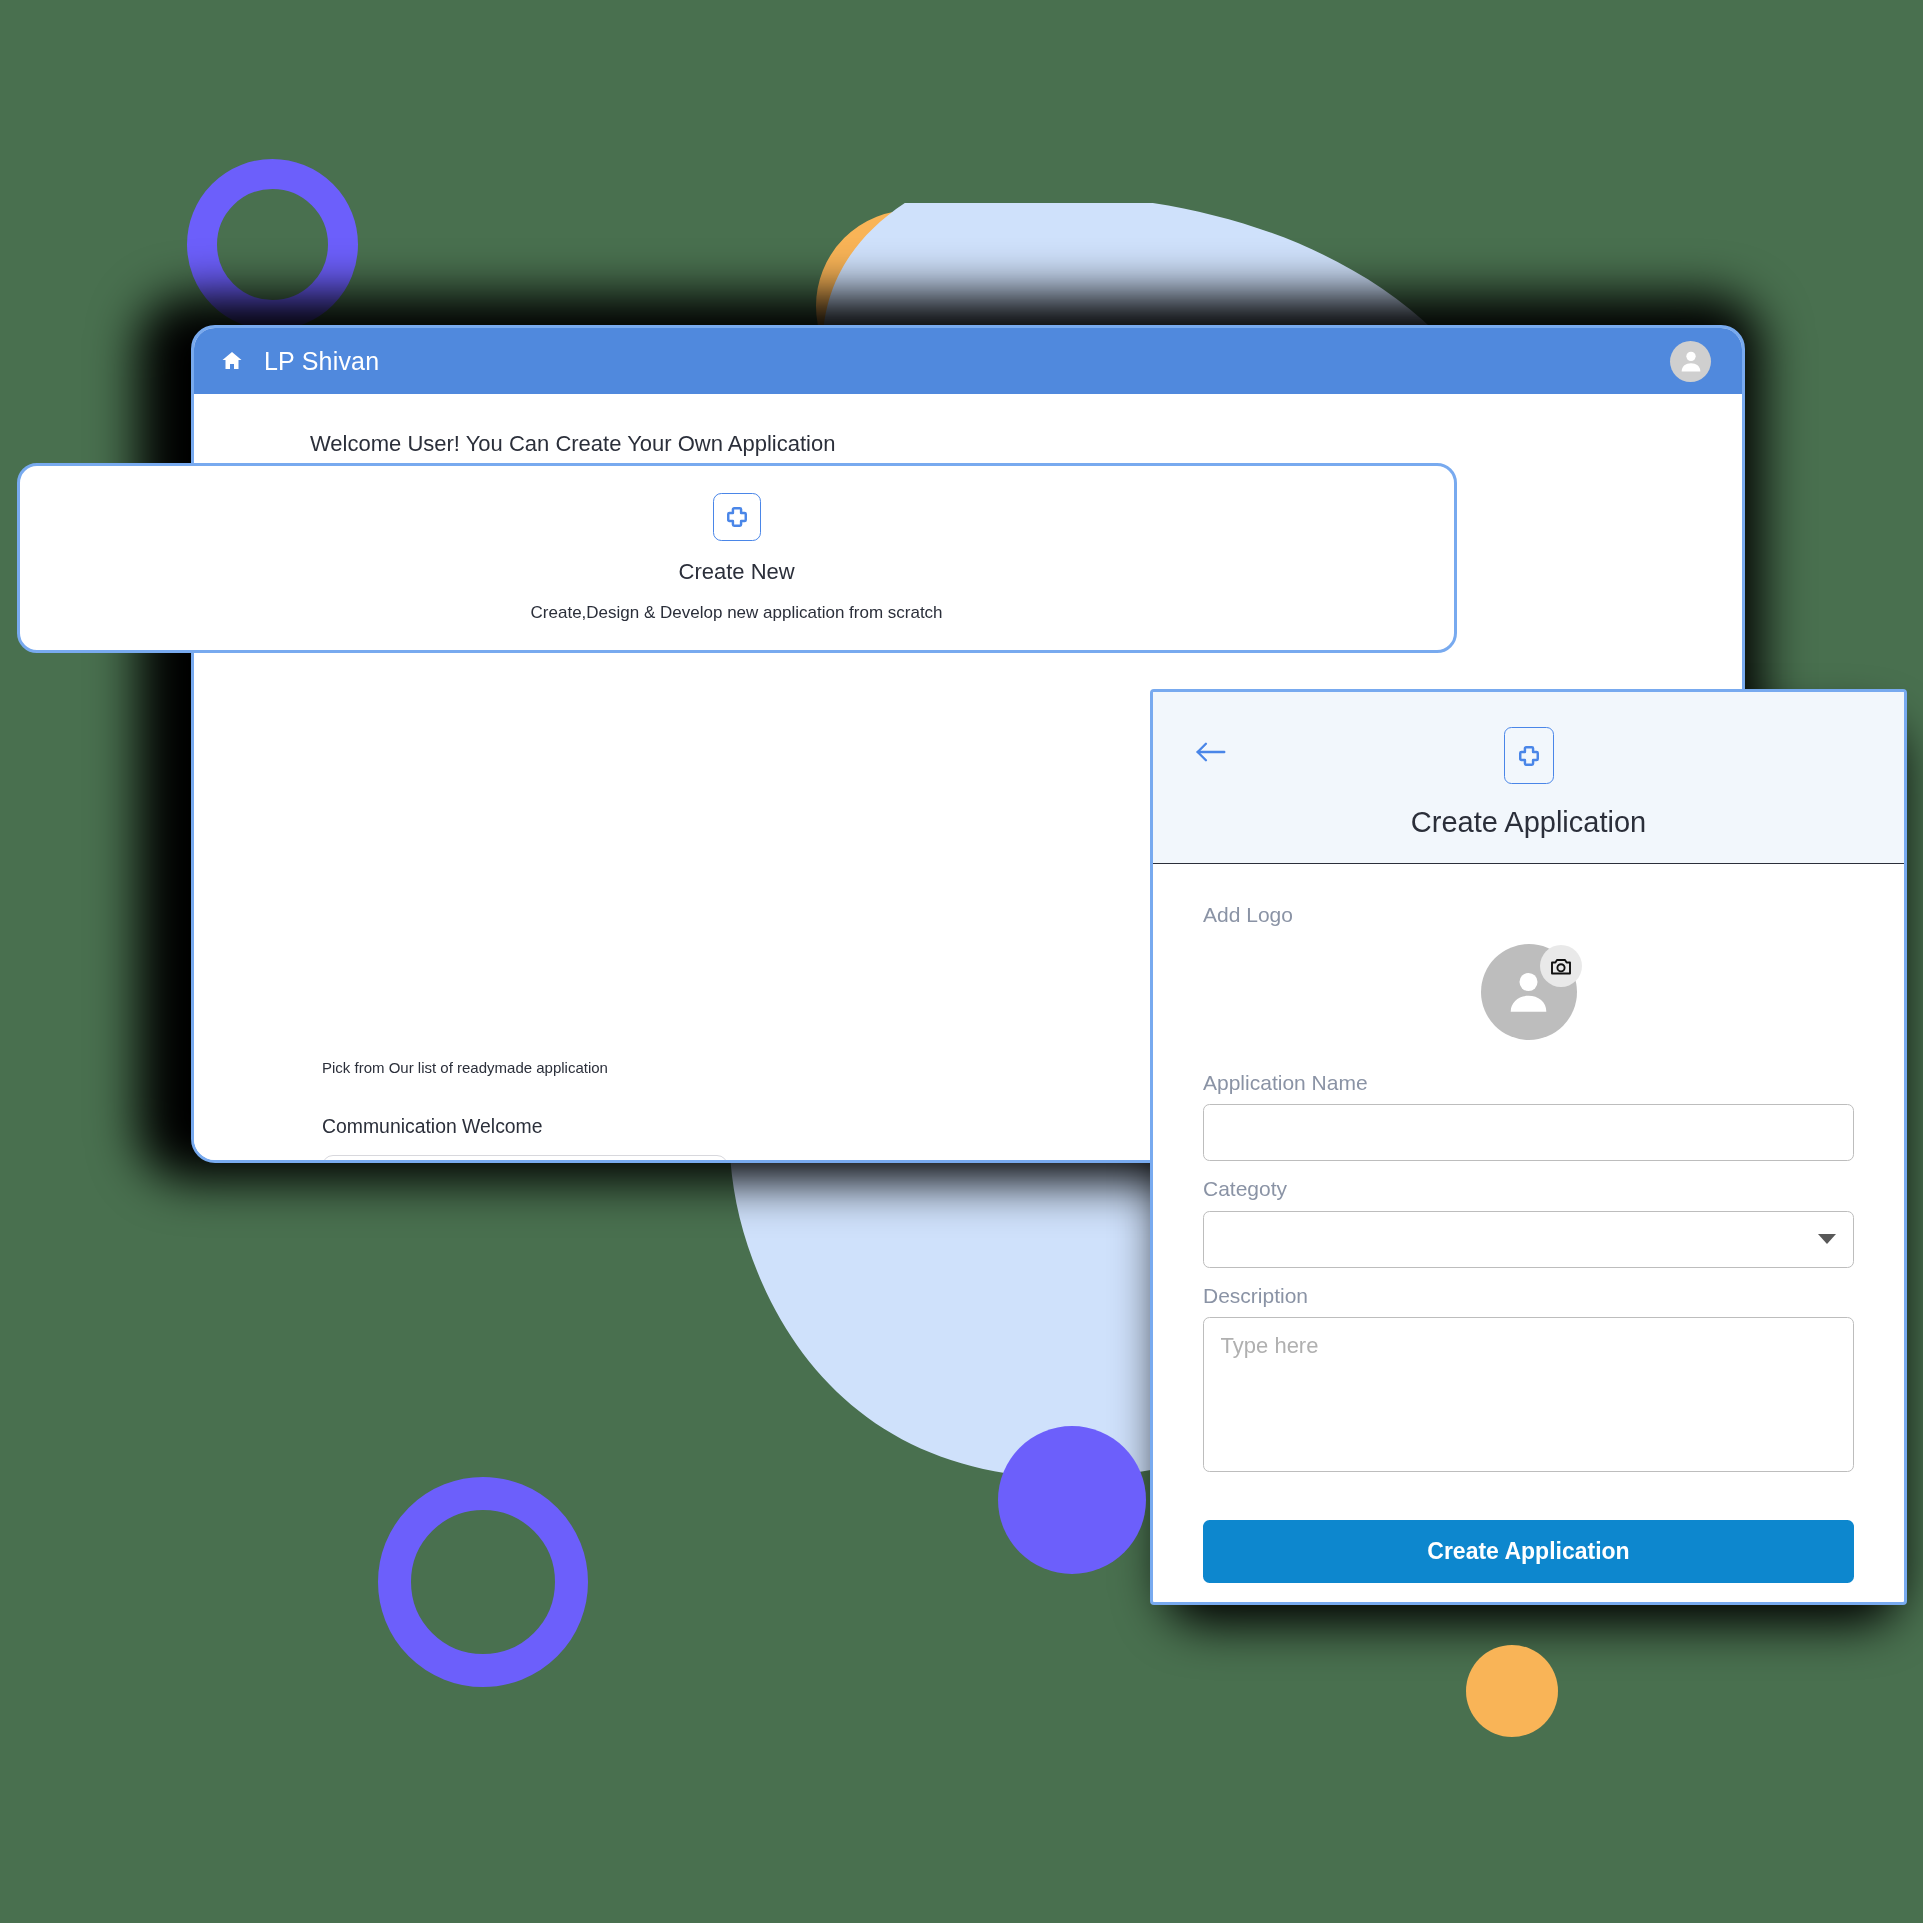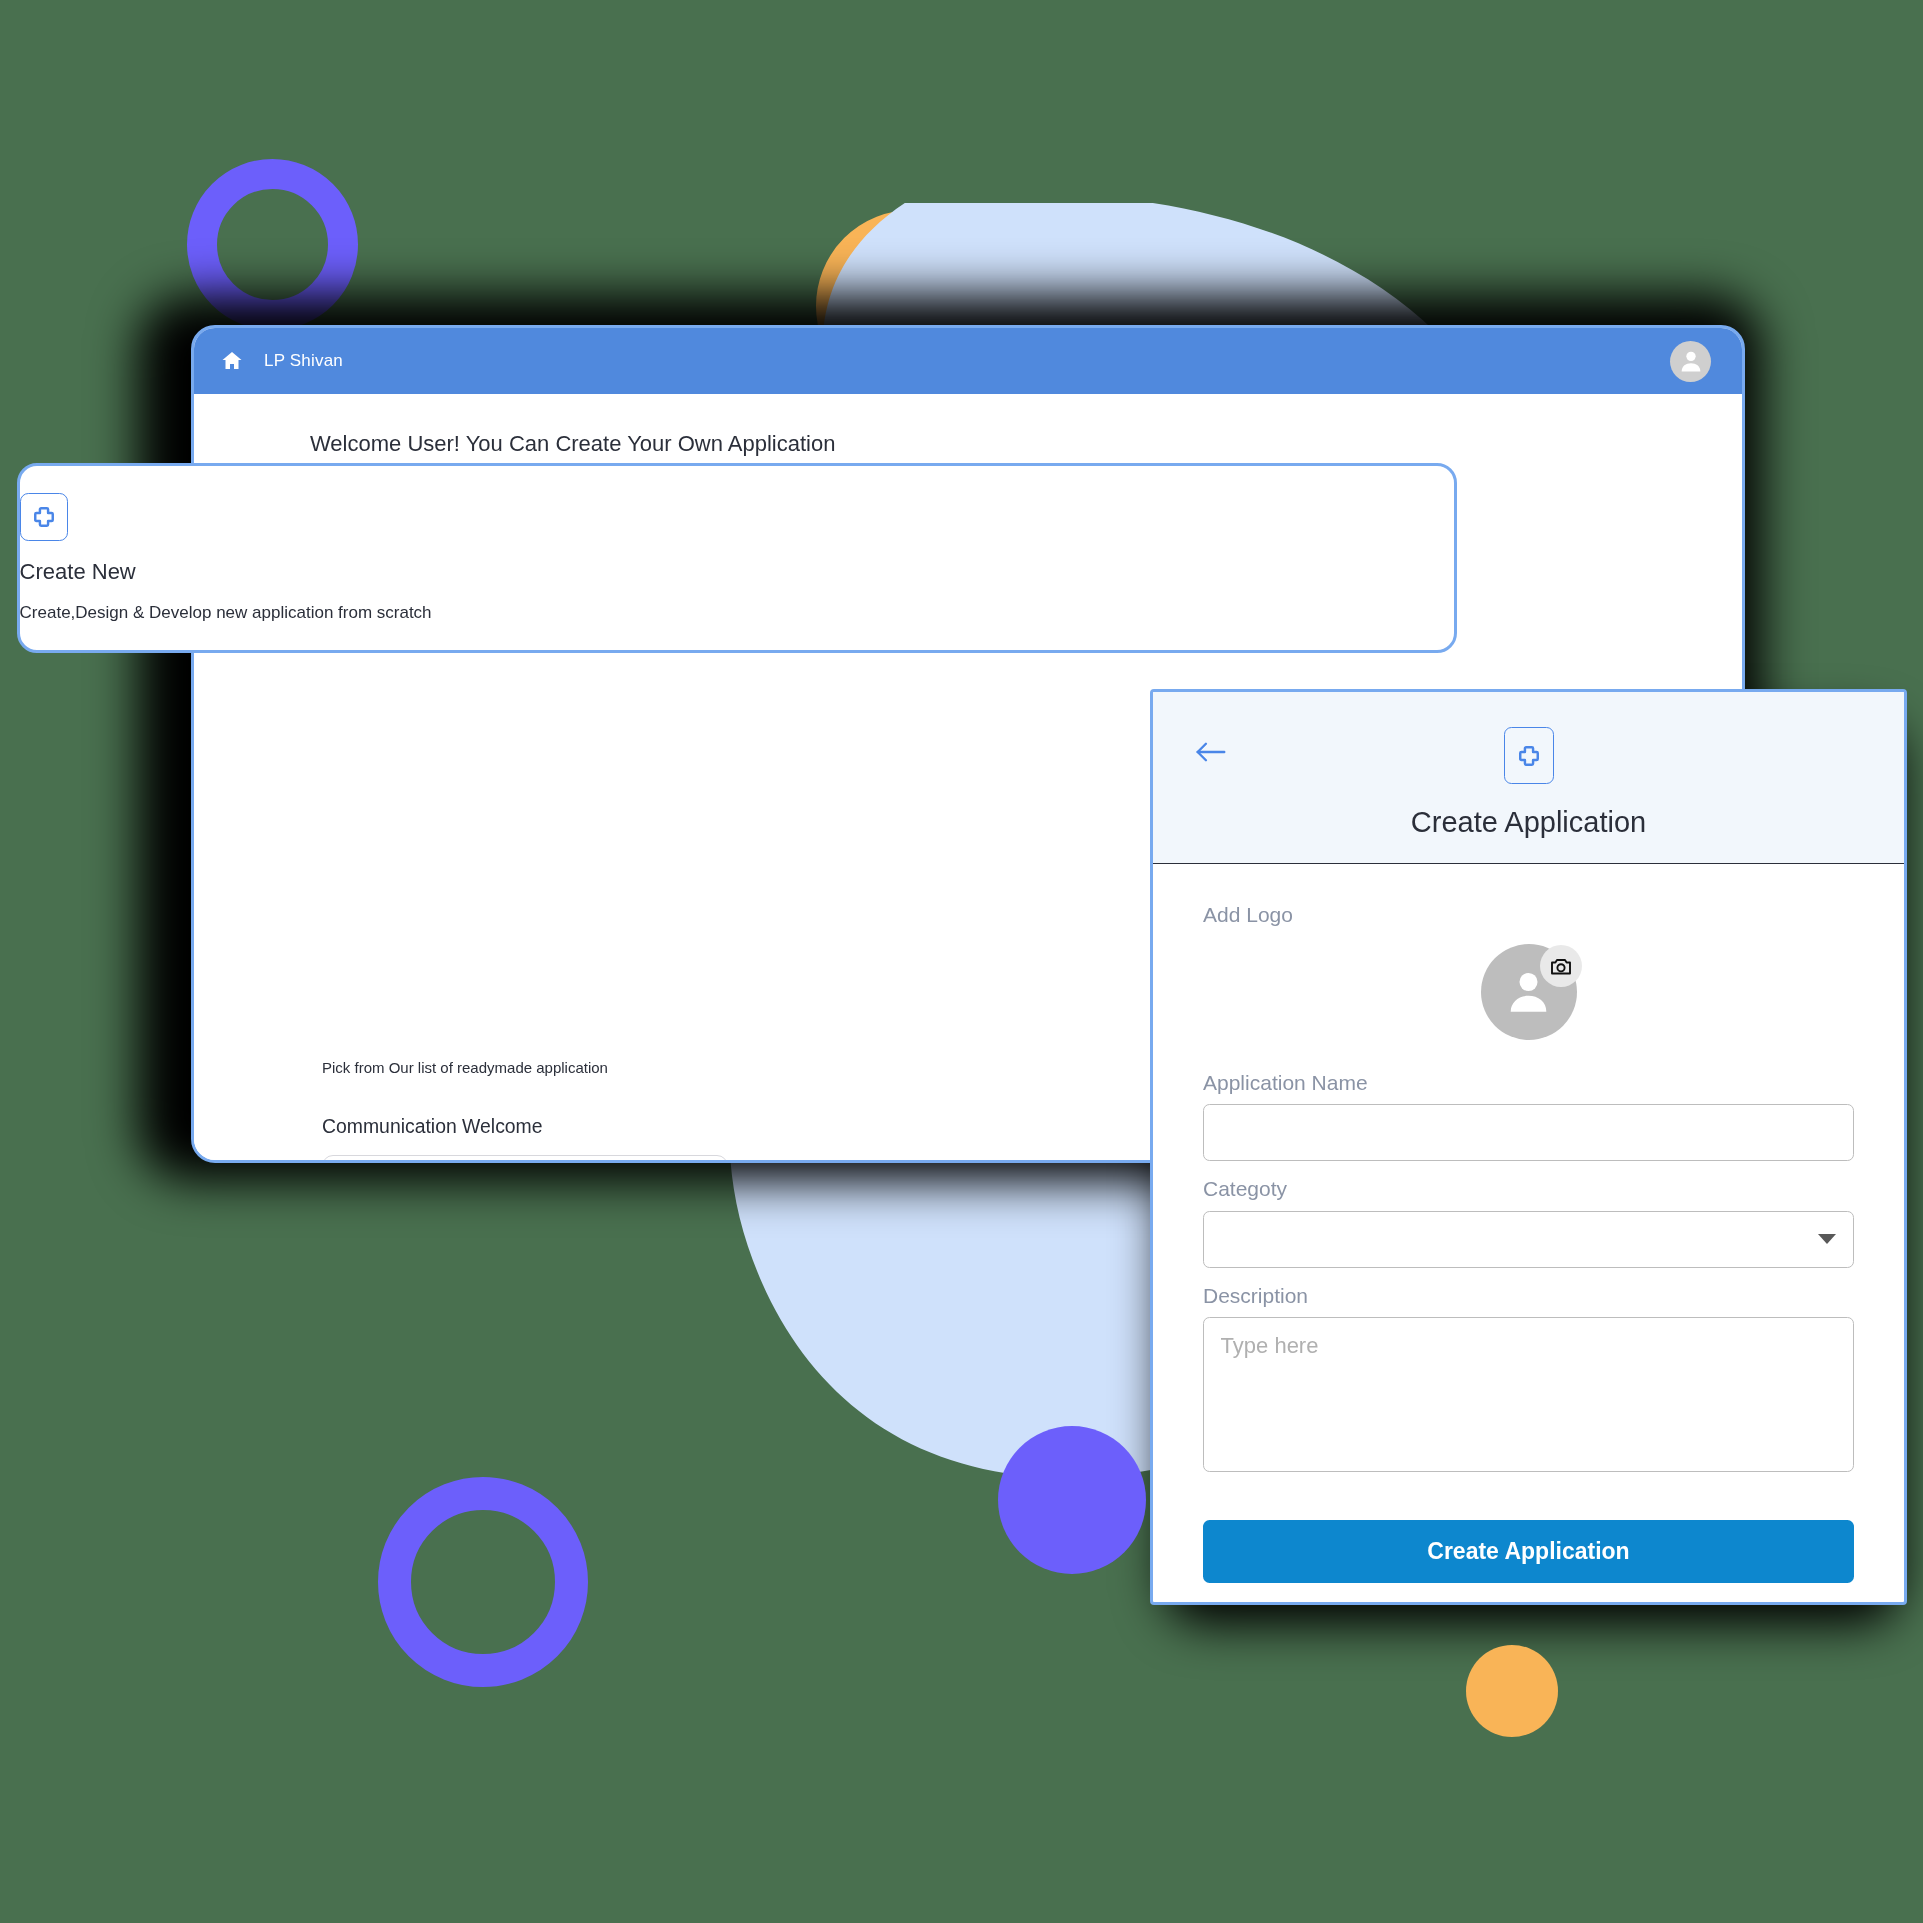--- a/index.html
+++ b/index.html
@@ -97,21 +97,21 @@
     height: 66px;
     background: #5089dd;
     display: flex;
     align-items: center;
     padding: 0 31px 0 26px;
     flex: 0 0 auto;
   }
   .app-bar .home-icon { width: 24px; height: 24px; display: block; }
   .app-bar .brand {
     color: #ffffff;
-    font-size: 17px;
+    font-size: 25px;
     margin-left: 20px;
     letter-spacing: 0.2px;
   }
   .app-bar .spacer { flex: 1; }
   .avatar-circle {
     width: 41px; height: 41px;
     border-radius: 50%;
     background: #cfcfcf;
     display: flex; align-items: center; justify-content: center;
   }
@@ -133,20 +133,21 @@
   .create-new-card {
     position: absolute;
     left: 16.6px; top: 463px;
     width: 1440px; height: 190px;
     background: #ffffff;
     border: 3.7px solid #78aaef;
     border-radius: 20px;
     z-index: 6;
     display: flex;
     flex-direction: column;
+    align-items: center;
     justify-content: center;
   }
   .create-new-card .plus-badge { margin-bottom: 9.2px; }
   .plus-badge {
     width: 48px; height: 48px;
     border: 1.8px solid #4a86e8;
     border-radius: 8.3px;
     display: flex; align-items: center; justify-content: center;
   }
   .plus-badge svg { width: 28px; height: 28px; display: block; }

